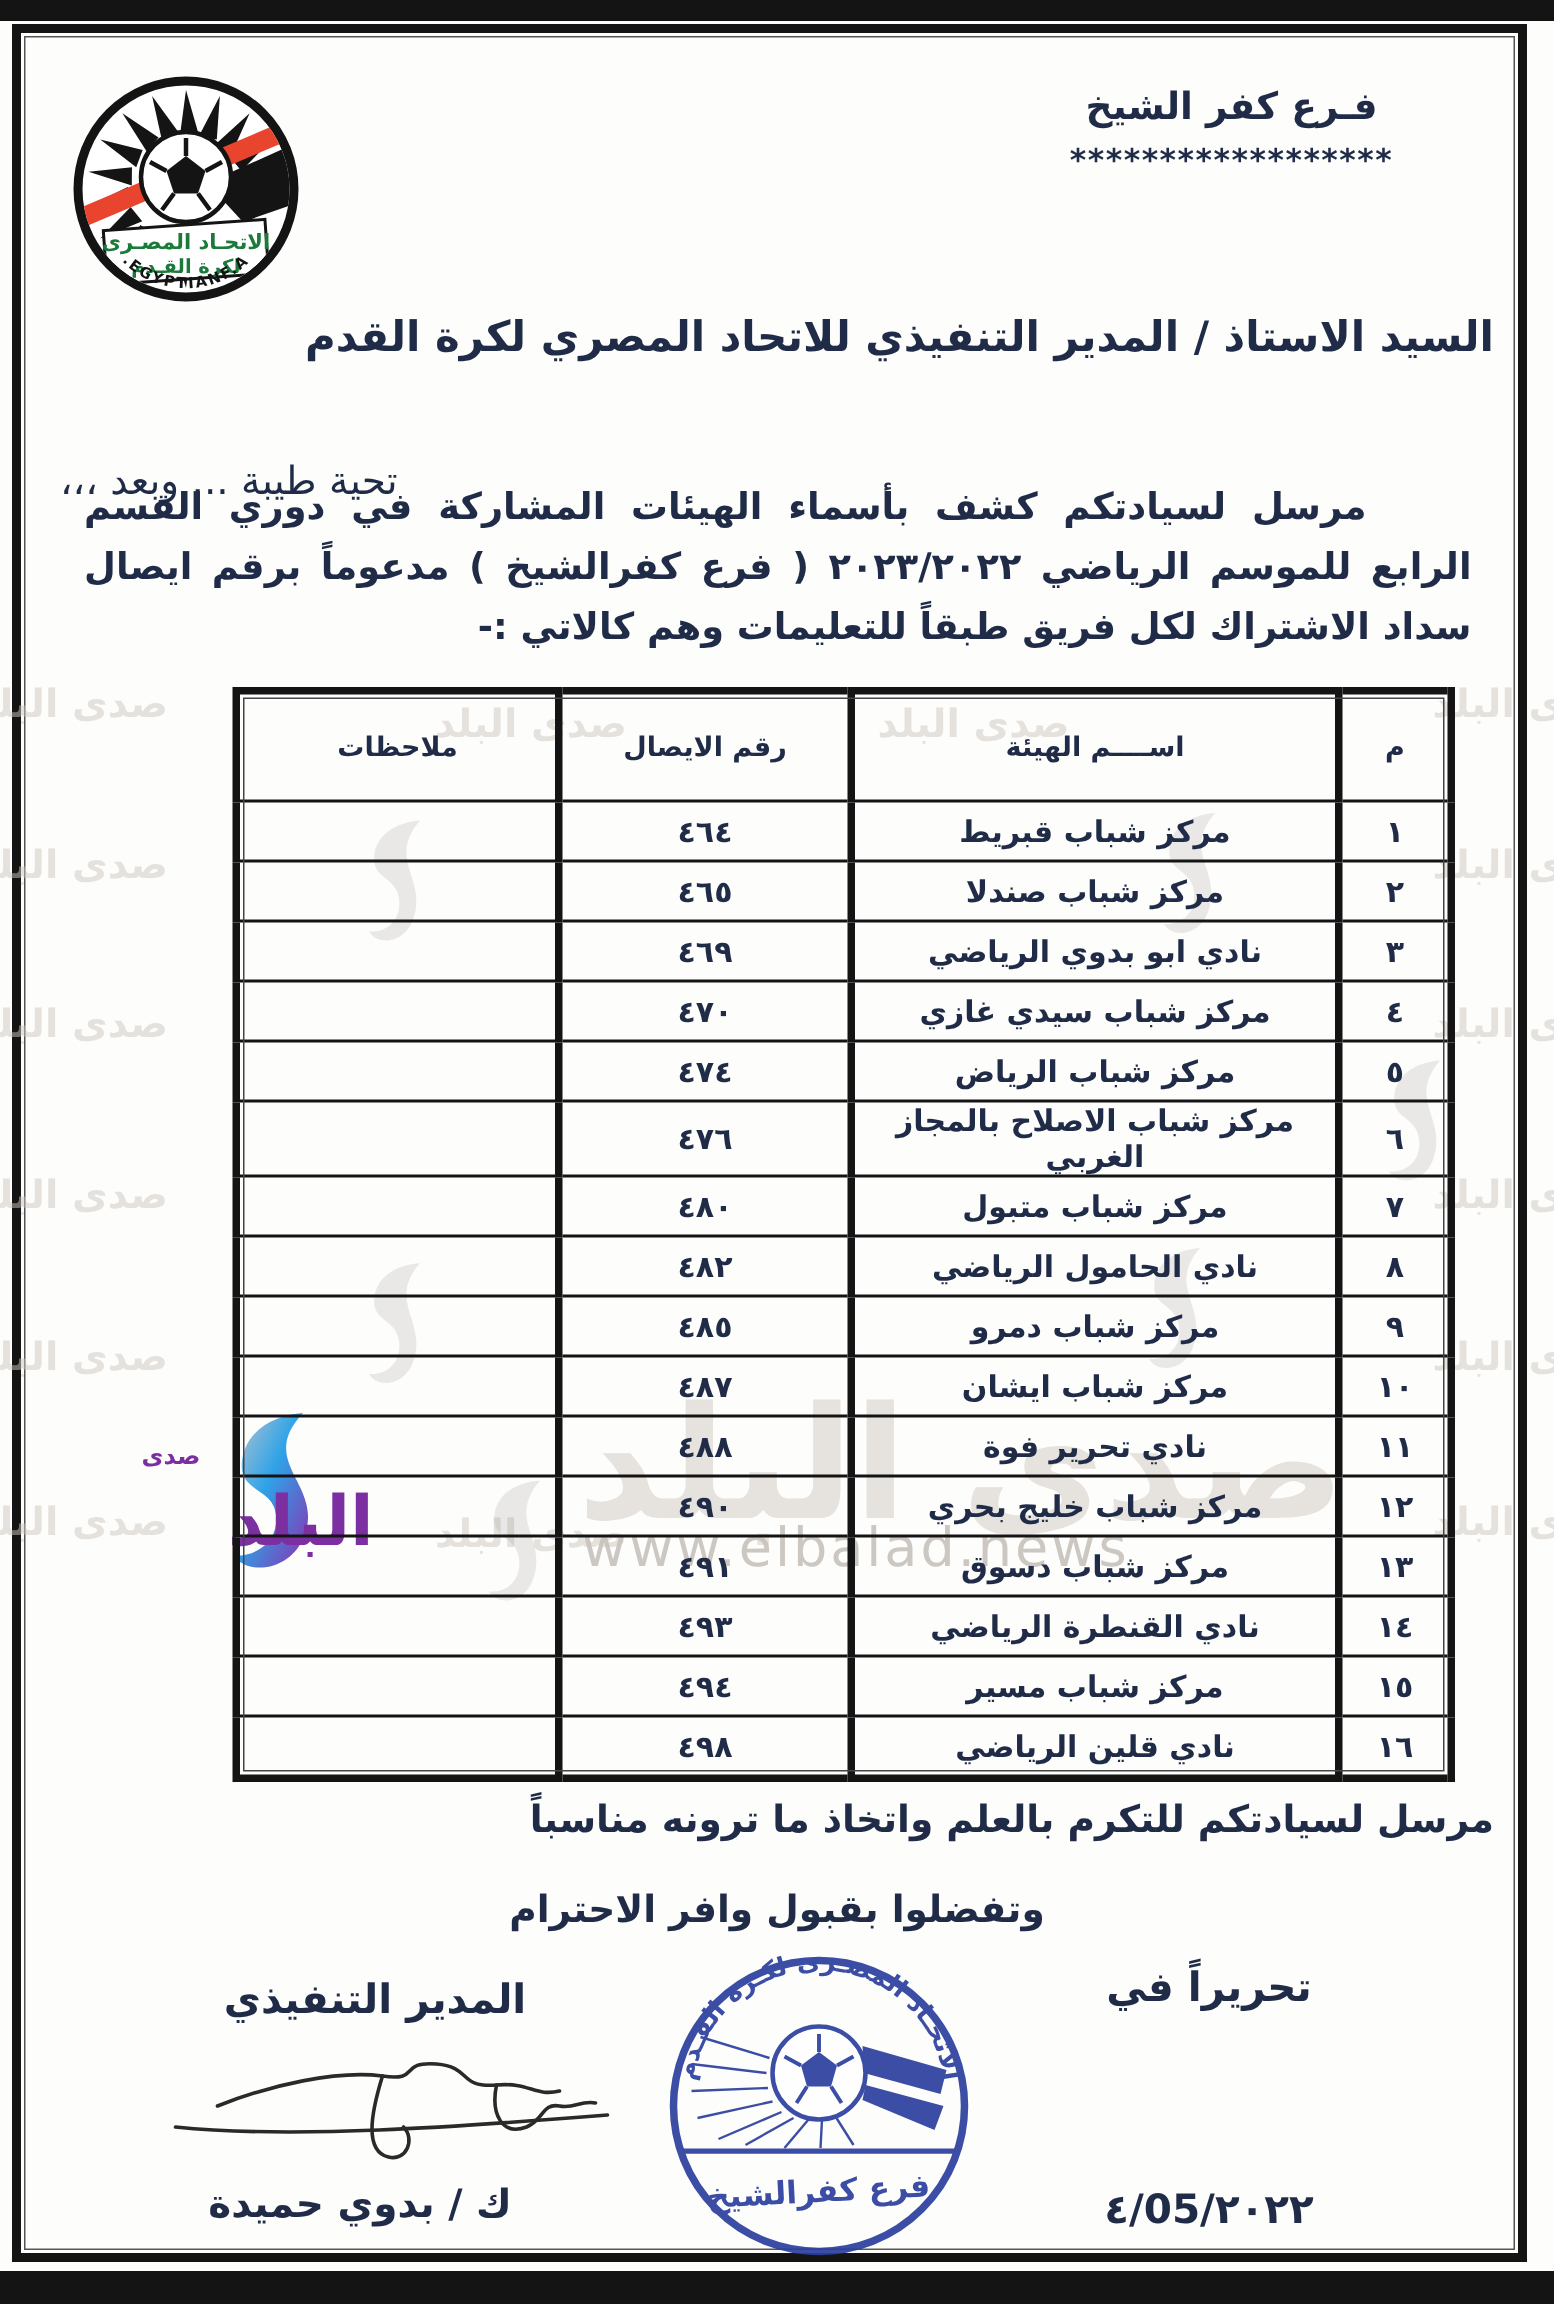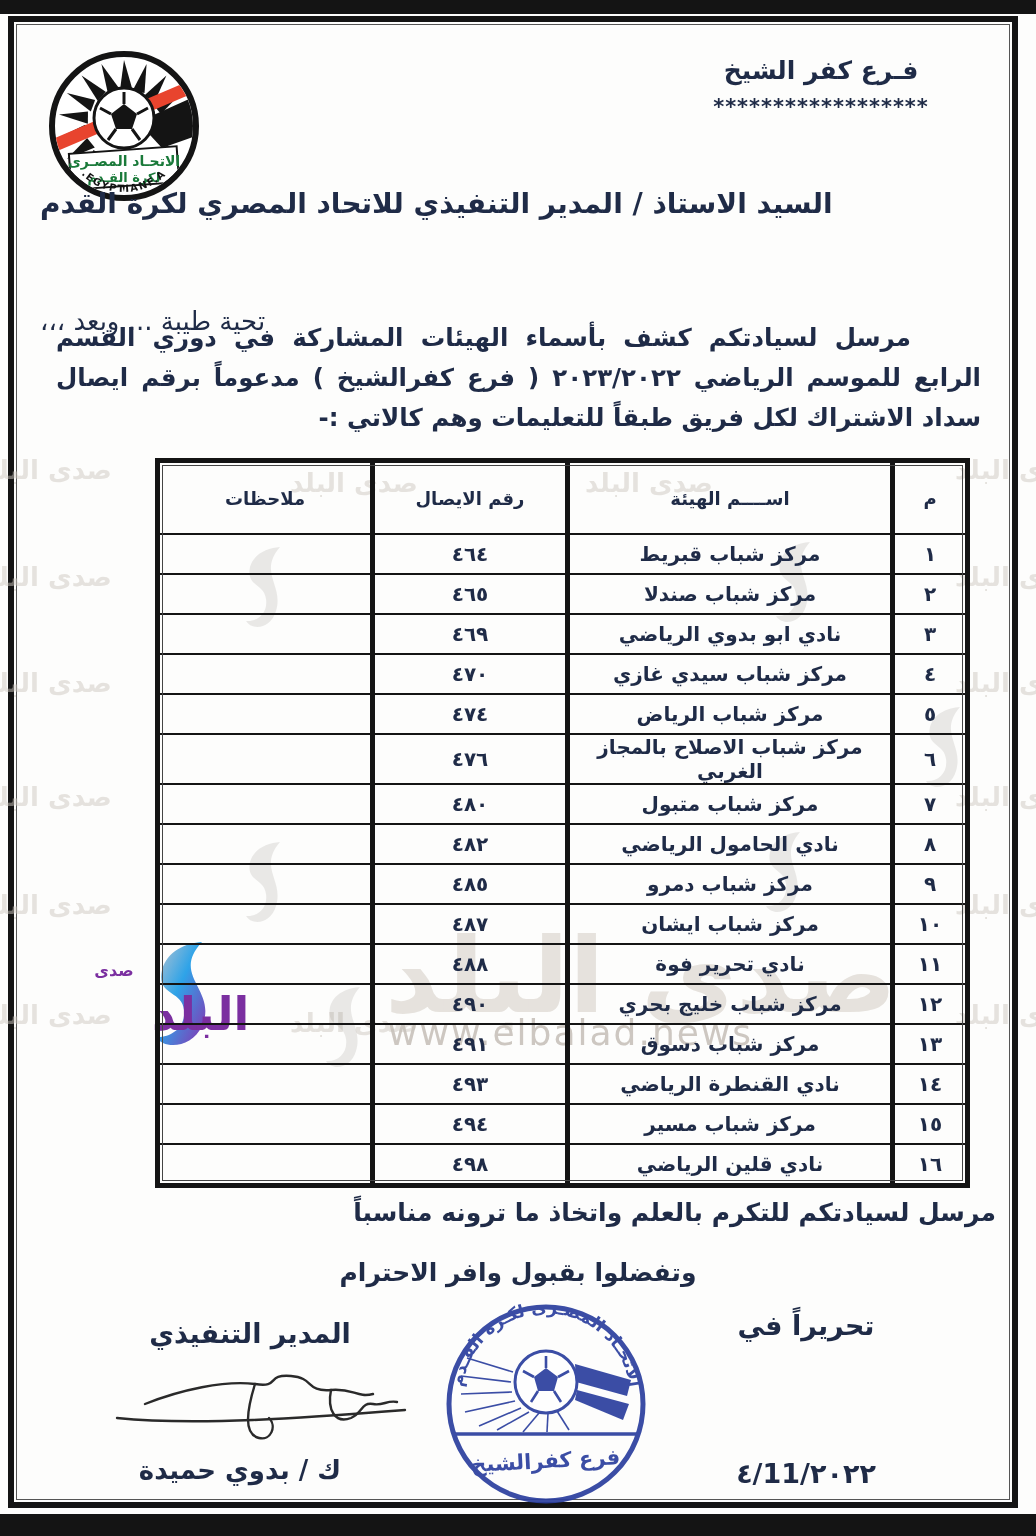--- a/index.html
+++ b/index.html
@@ -18,21 +18,21 @@
   .wm-big{position:absolute;font-weight:bold;color:#d7d1c9;opacity:.6;font-size:104px;white-space:nowrap;letter-spacing:2px;}
   .wm-url{position:absolute;color:#c8c2bb;opacity:.9;font-size:36px;letter-spacing:2px;font-family:"DejaVu Sans",sans-serif;}
   .swirl{position:absolute;opacity:.17;}
 
   
   .content{position:absolute;inset:0;z-index:2;}
   .letterhead{position:absolute;right:40px;top:38px;width:350px;text-align:center;}
   .lh-title{font-size:26px;font-weight:bold;white-space:nowrap;}
   .lh-branch{font-size:25px;font-weight:bold;margin-top:18px;}
   .lh-stars{font-size:21px;font-weight:bold;letter-spacing:1px;margin-top:10px;}
-  .recipient{position:absolute;left:40px;right:40px;top:187px;text-align:left;font-size:28px;font-weight:bold;}
+  .recipient{position:absolute;left:40px;right:40px;top:208px;text-align:right;font-size:28px;font-weight:bold;}
   .greeting{position:absolute;left:40px;right:40px;top:258px;text-align:left;font-size:26px;font-weight:normal;margin-top:48px;}
   .bodytext{position:absolute;right:55px;top:318px;width:925px;font-size:24.5px;font-weight:bold;
             line-height:40px;text-align:justify;text-indent:70px;}
   table.list{position:absolute;left:155px;top:458px;width:810px;border-collapse:collapse;
              table-layout:fixed;background:transparent;}
   table.list th,table.list td{border:2px solid #141414;border-left-width:5px;border-right-width:5px;
              text-align:center;vertical-align:middle;padding:0 4px;overflow:hidden;}
   table.list{border:5px solid #141414;outline:1px solid #444;outline-offset:-8px;}
   table.list th{height:70px;font-size:18px;}
   table.list td{height:38px;font-size:20px;font-weight:bold;}
@@ -275,21 +275,21 @@
       </tr>
         </tbody>
     </table>
 
     <div class="closing1">مرسل لسيادتكم للتكرم بالعلم واتخاذ ما ترونه مناسباً</div>
     <div class="closing2">وتفضلوا بقبول وافر الاحترام</div>
 
     <div class="issued">تحريراً في</div>
     <div class="director">المدير التنفيذي</div>
     <div class="dname">ك / بدوي حميدة</div>
-    <div class="ddate">٢٠٢٢/11/٤</div>
+    <div class="ddate">٢٠٢٢/05/٤</div>
 
     <svg class="abs" style="left:105px;top:1352px" width="320" height="100" viewBox="0 0 320 100">
       <g fill="none" stroke="#2a2a2a" stroke-width="2.4" stroke-linecap="round">
         <path d="M40,52 C75,38 120,28 150,32 C176,36 160,22 186,24 C210,26 200,40 226,38 C248,36 252,46 268,42"></path>
         <path d="M150,32 C142,58 138,82 154,86 C166,89 172,74 164,66"></path>
         <path d="M226,38 C222,58 230,72 246,66 C258,61 256,50 268,52 C278,54 282,48 292,50"></path>
         <path d="M12,66 C90,74 200,66 300,58"></path>
       </g>
     </svg>
 

